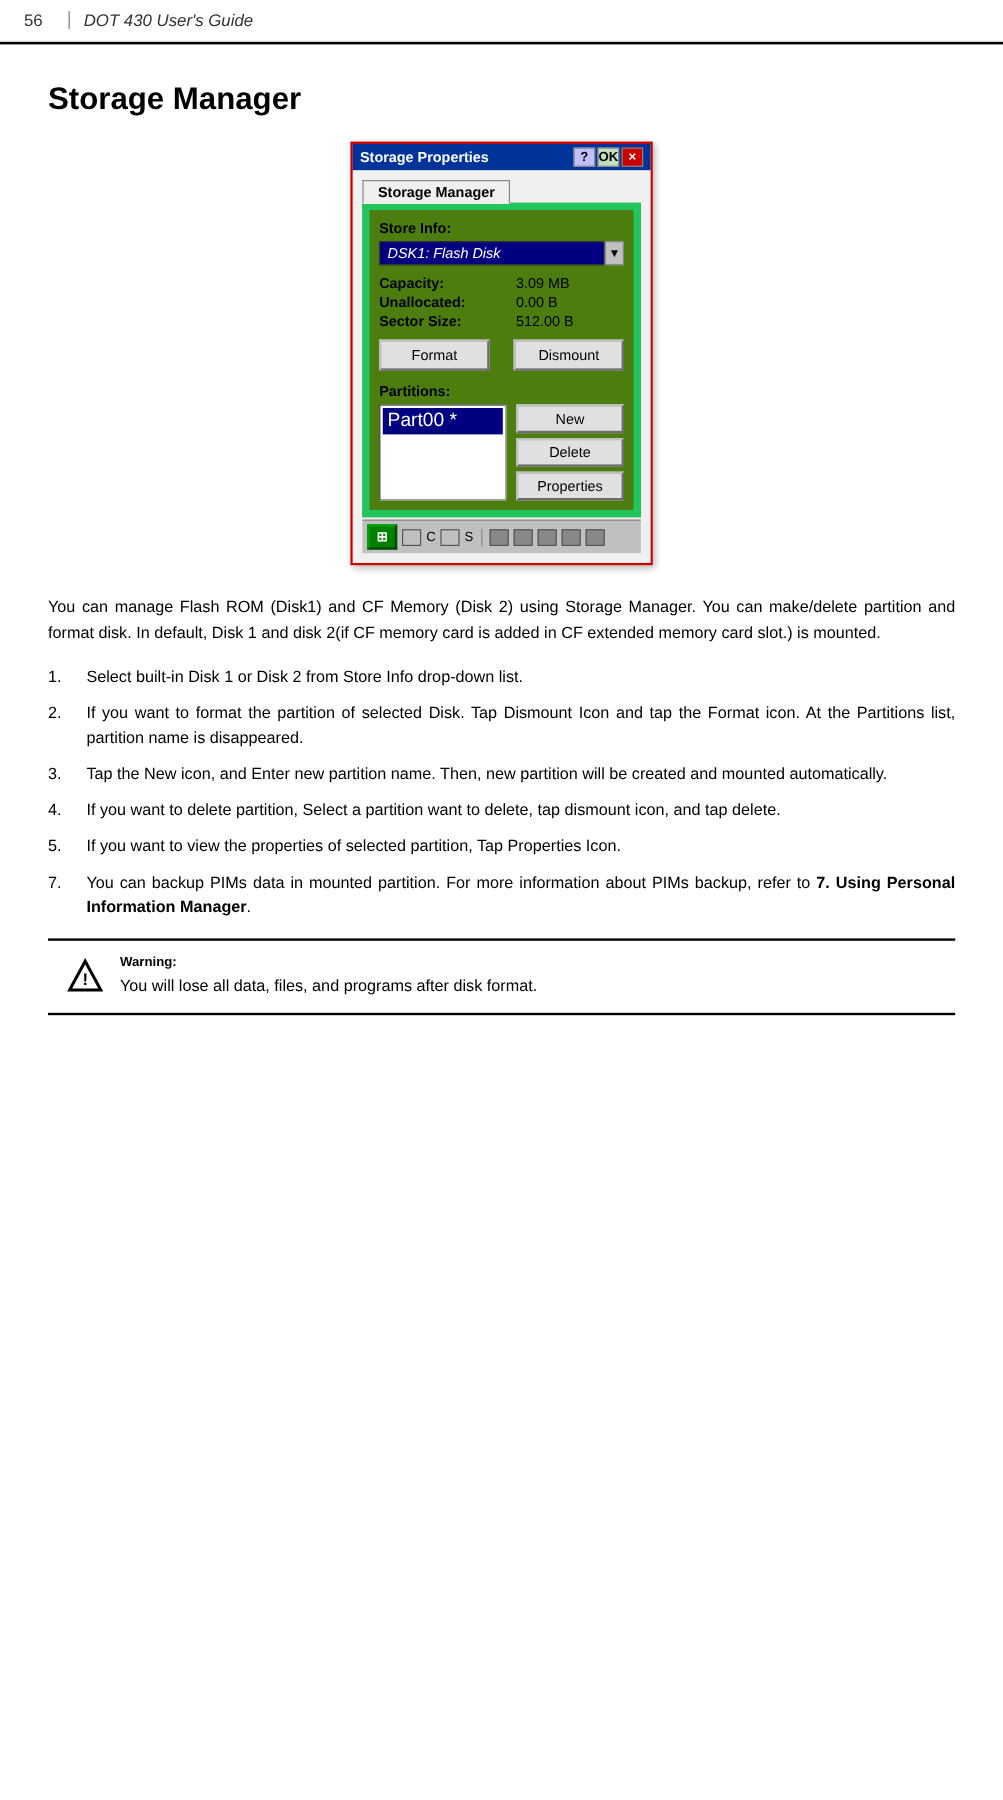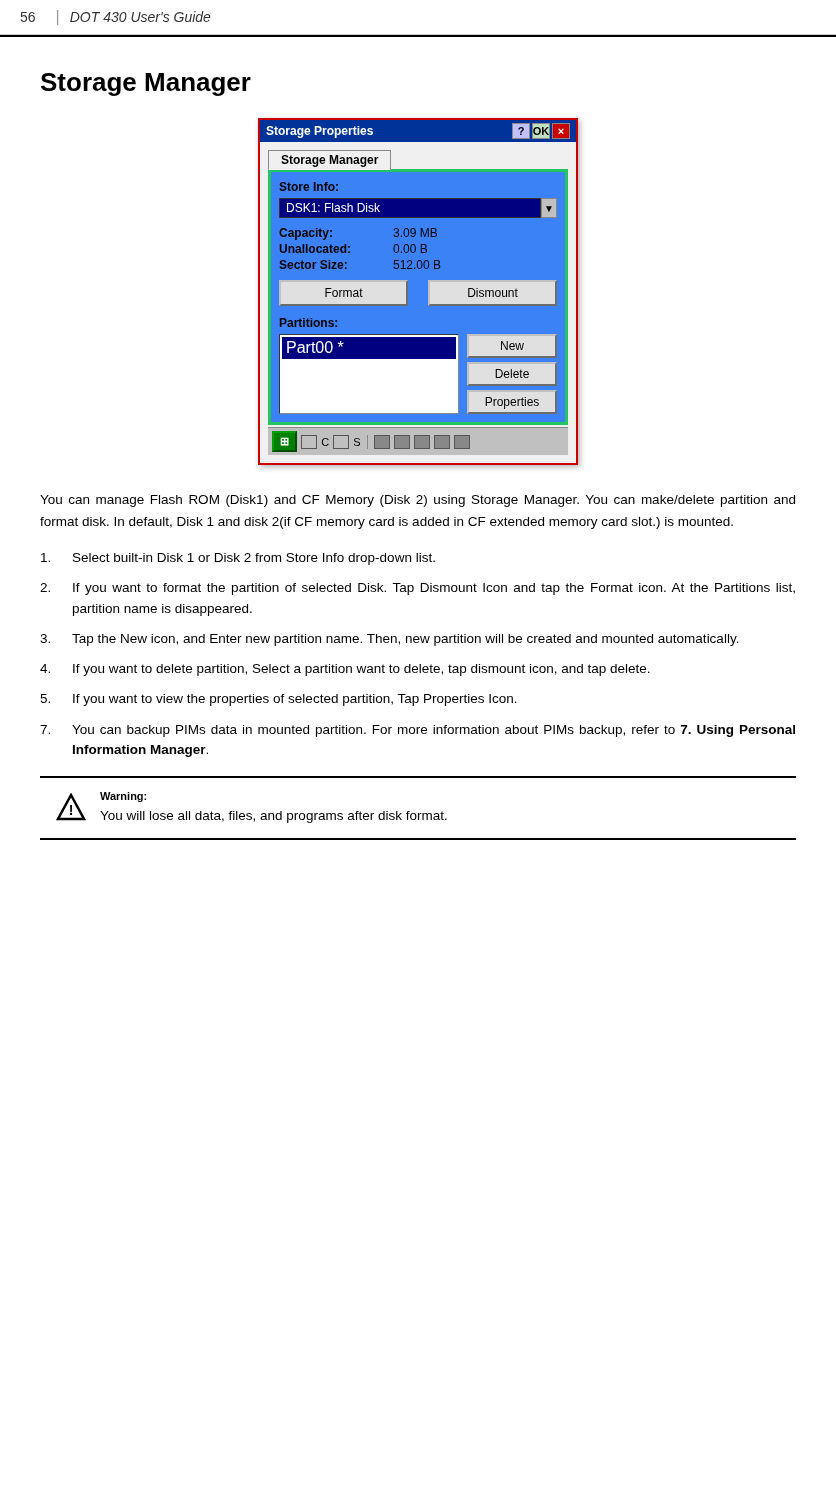--- a/index.html
+++ b/index.html
@@ -47,21 +47,21 @@
     .screenshot-container {
       display: flex;
       justify-content: center;
       margin-bottom: 24px;
     }
 
     
     .storage-window {
       border: 2px solid #cc0000;
       background: #f0f0f0;
-      width: 320px;
+      width: 252px;
       font-family: Arial, sans-serif;
       font-size: 12px;
       box-shadow: 2px 2px 6px rgba(0,0,0,0.3);
     }
     .window-titlebar {
       background: #003399;
       color: white;
       display: flex;
       align-items: center;
       justify-content: space-between;
@@ -110,22 +110,22 @@
       background: #f0f0f0;
       border: 1px solid #888;
       border-bottom: 1px solid #f0f0f0;
       padding: 2px 12px;
       font-size: 12px;
       font-weight: bold;
       margin-bottom: -1px;
       z-index: 1;
     }
     .tab-content-area {
-      border: 3px solid #22c55e;
-      background: #3b82f6;
+      border: 6px solid #22c55e;
+      background: #4d7c0f;
       padding: 8px;
     }
 
     .store-info-label {
       font-weight: bold;
       font-size: 12px;
       margin-bottom: 4px;
     }
 
     .dropdown-row {
@@ -136,20 +136,21 @@
     .dropdown-box {
       background: #000080;
       color: white;
       padding: 2px 6px;
       font-size: 12px;
       flex: 1;
       display: flex;
       align-items: center;
       justify-content: space-between;
       border: 1px solid #333;
+      font-style: italic;
     }
     .dropdown-arrow {
       background: #c0c0c0;
       color: #000;
       border: 1px solid #888;
       width: 16px;
       height: 20px;
       display: flex;
       align-items: center;
       justify-content: center;

